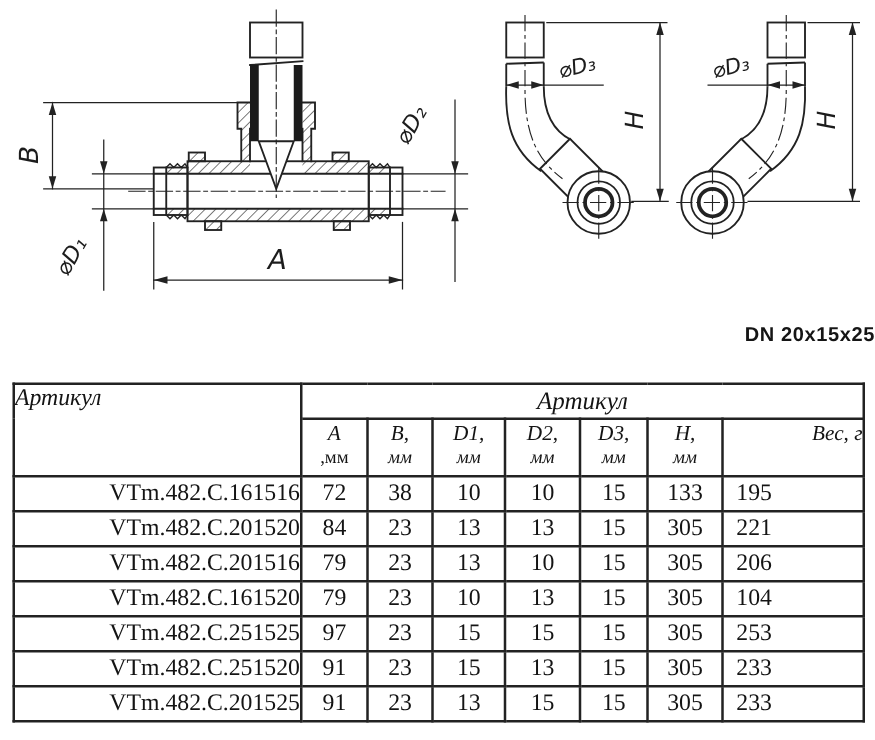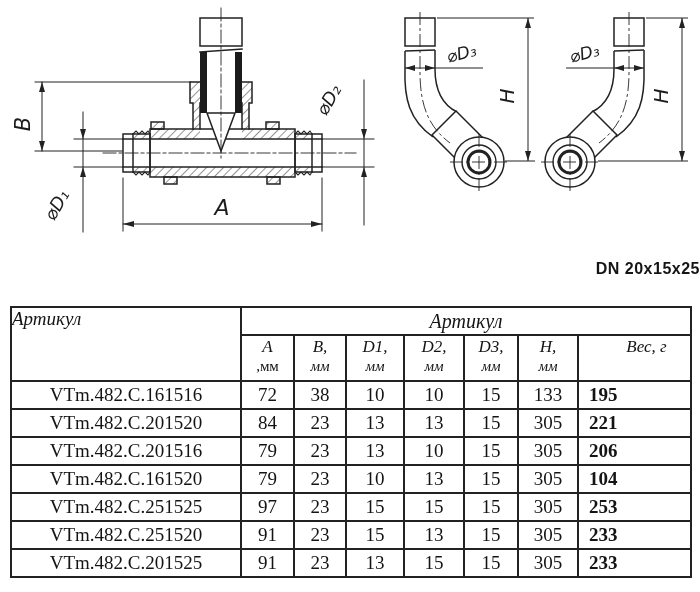--- a/index.html
+++ b/index.html
@@ -14,24 +14,24 @@
              margin:20px 0 12px 10px;}
   table.dims th, table.dims td{border:2px solid #222;padding:0;overflow:hidden;}
   th.art-h{font-style:italic;font-weight:normal;font-size:19px;text-align:left;
            vertical-align:top;padding:4px 0 0 12px;}
   th.grp-h{font-style:italic;font-weight:normal;font-size:20px;text-align:center;
            height:26px;}
   th.colhead{font-weight:normal;vertical-align:top;height:44px;padding-top:2px;}
   th.colhead .cname{font-style:italic;font-size:17px;text-align:center;line-height:21px;}
   th.colhead .cunit{font-style:italic;font-size:15px;line-height:18px;}
   th.colhead .cunit.upright{font-style:normal;}
-  th.colhead:last-child .cname{text-align:center;padding-left:24px;}
-  td.art{font-size:19px;text-align:center;padding-left:12px;height:26px;}
+  th.colhead:last-child .cname{text-align:right;padding-left:24px;}
+  td.art{font-size:19px;text-align:right;padding-left:12px;height:26px;}
   td.num{font-size:19px;text-align:center;height:26px;}
-  tr td.num:last-child{text-align:left;padding-left:10px;font-weight:bold;}
+  tr td.num:last-child{text-align:left;padding-left:10px;}
 </style>
 </head>
 <body>
 
 <div class="drawing-wrap">
 <svg width="700" height="250" viewBox="0 0 700 250" xmlns="http://www.w3.org/2000/svg">
   <defs>
     <pattern id="hatch" width="6" height="6" patternUnits="userSpaceOnUse" patternTransform="rotate(45)">
       <line x1="0" y1="0" x2="0" y2="6" stroke="#2b2b2b" stroke-width="1"></line>
     </pattern>

